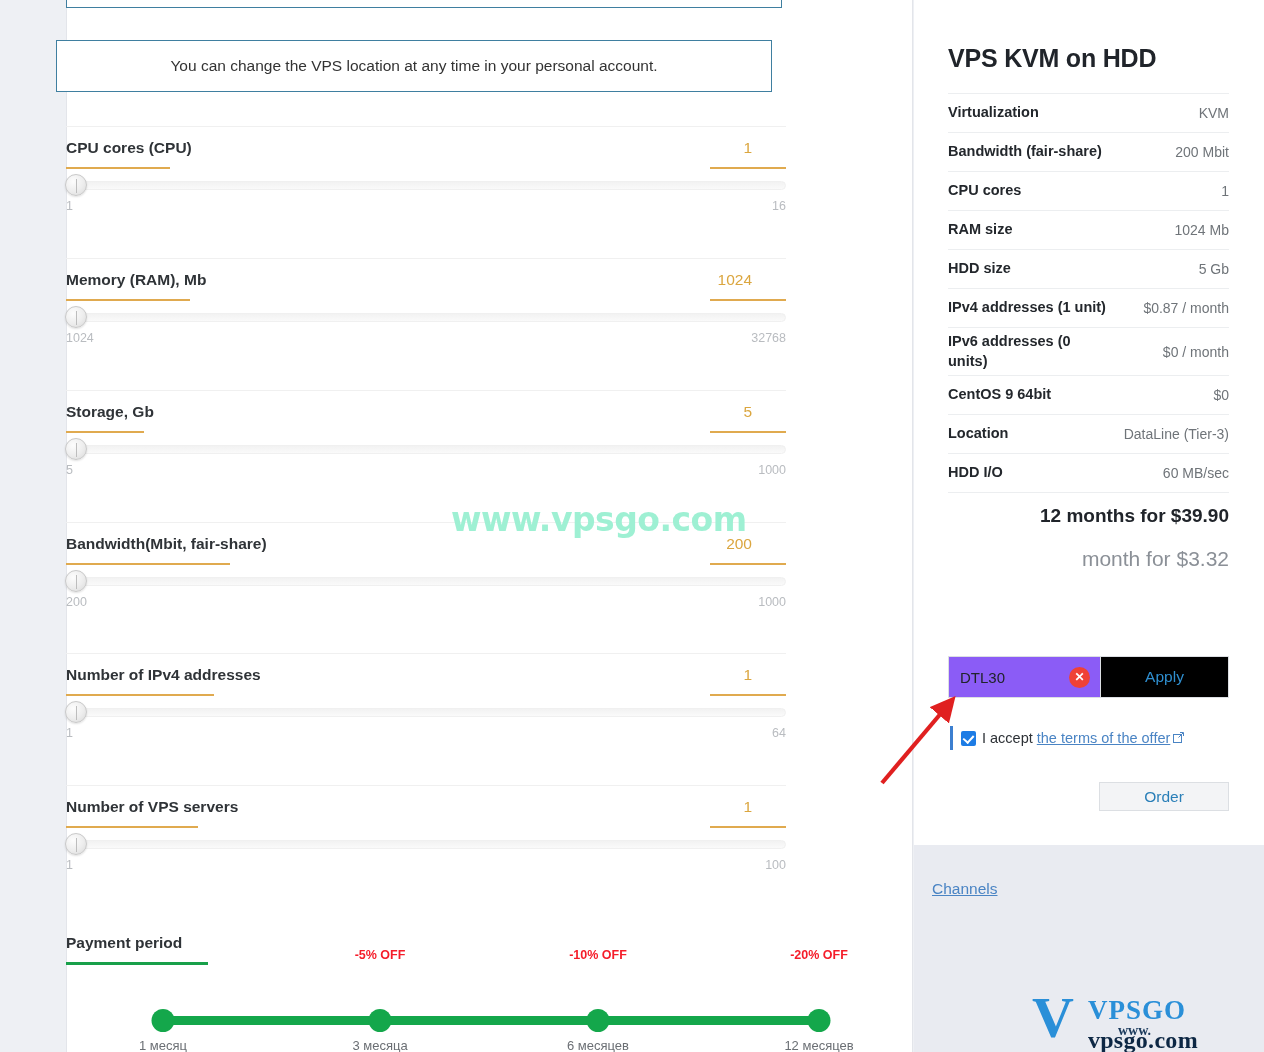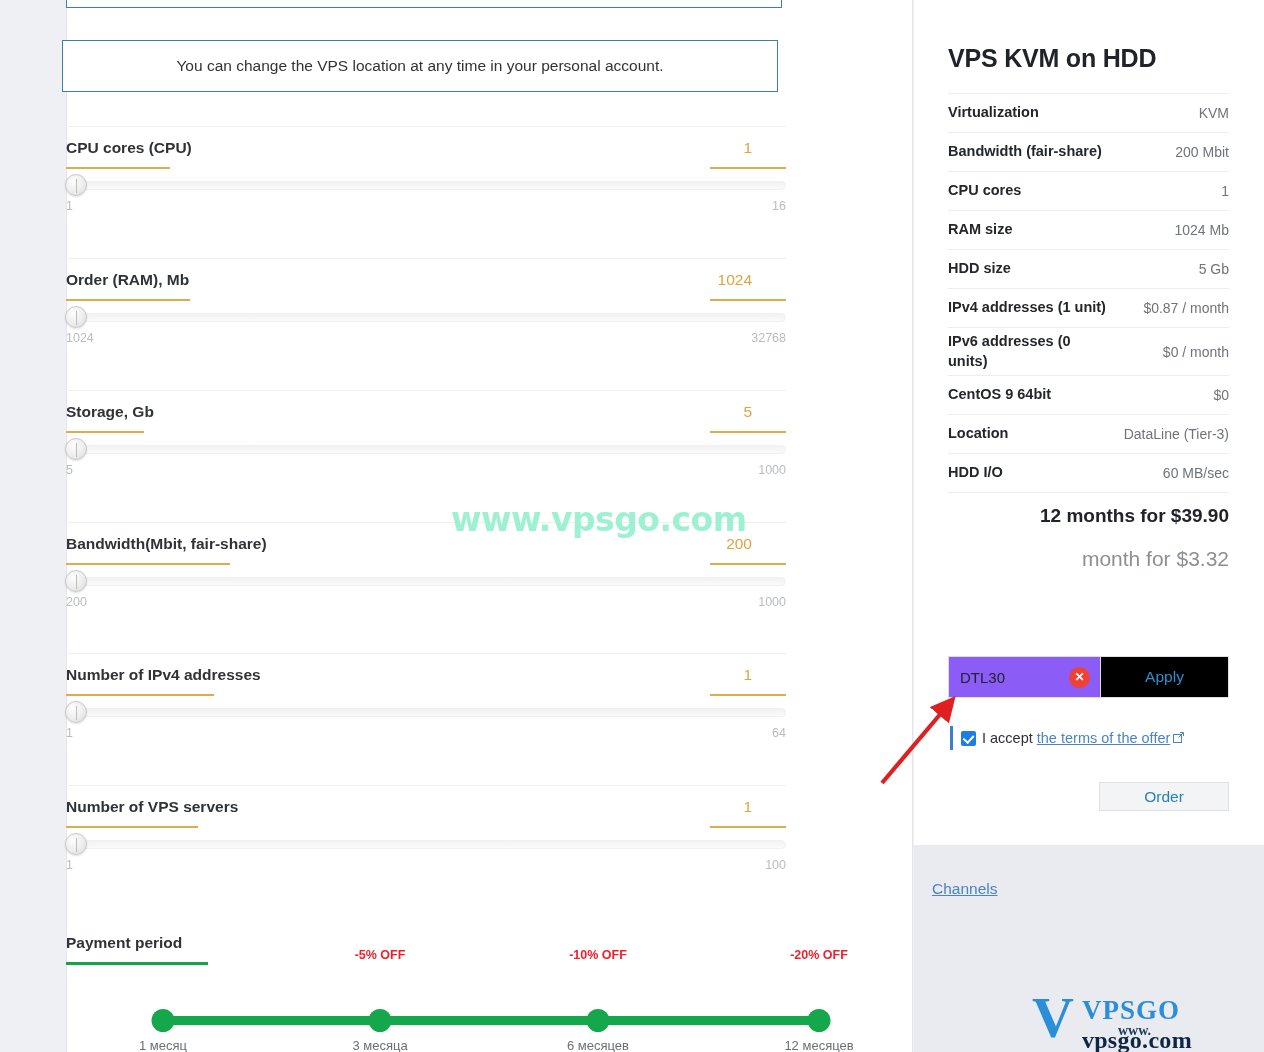--- a/index.html
+++ b/index.html
@@ -40,21 +40,21 @@
     border: 1px solid #3f7fa0;
     background: #ffffff;
     color: #333;
     font-size: 15.5px;
     display: flex;
     align-items: center;
     justify-content: center;
     text-align: center;
   }
   #alert-top   { left: 66px; top: -34px; width: 716px; height: 42px; }
-  #alert-loc   { left: 62px; top: 40px;  width: 716px; height: 52px; }
+  #alert-loc   { left: 56px; top: 40px;  width: 716px; height: 52px; }
 
   
   .slider-group {
     position: absolute;
     left: 66px;
     width: 720px;
     border-top: 1px solid #f0f0f0;
   }
   .sg-head {
     position: relative;
@@ -261,21 +261,21 @@
   #logo-wm {
     position: absolute; left: 1032px; top: 995px;
     width: 232px; height: 57px;
     display: flex; align-items: flex-start;
   }
   #logo-v {
     font-family: "Liberation Serif", serif;
     font-size: 58px; font-weight: bold; line-height: .78;
     color: #2a8fd8;
   }
-  #logo-text { margin-left: 8px; padding-top: 2px; }
+  #logo-text { margin-left: 14px; padding-top: 2px; }
   #logo-top {
     font-family: "Liberation Serif", serif;
     font-size: 27px; font-weight: bold; color: #2a8fd8;
     letter-spacing: 1px; line-height: 1;
   }
   #logo-www {
     position: absolute; left: 86px; top: 28px;
     font-family: "Liberation Serif", serif;
     font-size: 14px; font-weight: bold; color: #1b3a5c;
   }
@@ -311,21 +311,21 @@
         </div>
         <div class="track"></div>
         <div class="knob"></div>
         <div class="minmax">
           <span class="mn">1</span>
           <span class="mx">16</span>
         </div>
       </div>
       <div class="slider-group" style="top: 258px;">
         <div class="sg-head">
-          <div class="sg-label">Order (RAM), Mb</div>
+          <div class="sg-label">Memory (RAM), Mb</div>
           <div class="sg-label-ul" style="width: 124px;"></div>
           <div class="sg-value">1024</div>
           <div class="sg-value-ul"></div>
         </div>
         <div class="track"></div>
         <div class="knob"></div>
         <div class="minmax">
           <span class="mn">1024</span>
           <span class="mx">32768</span>
         </div>

